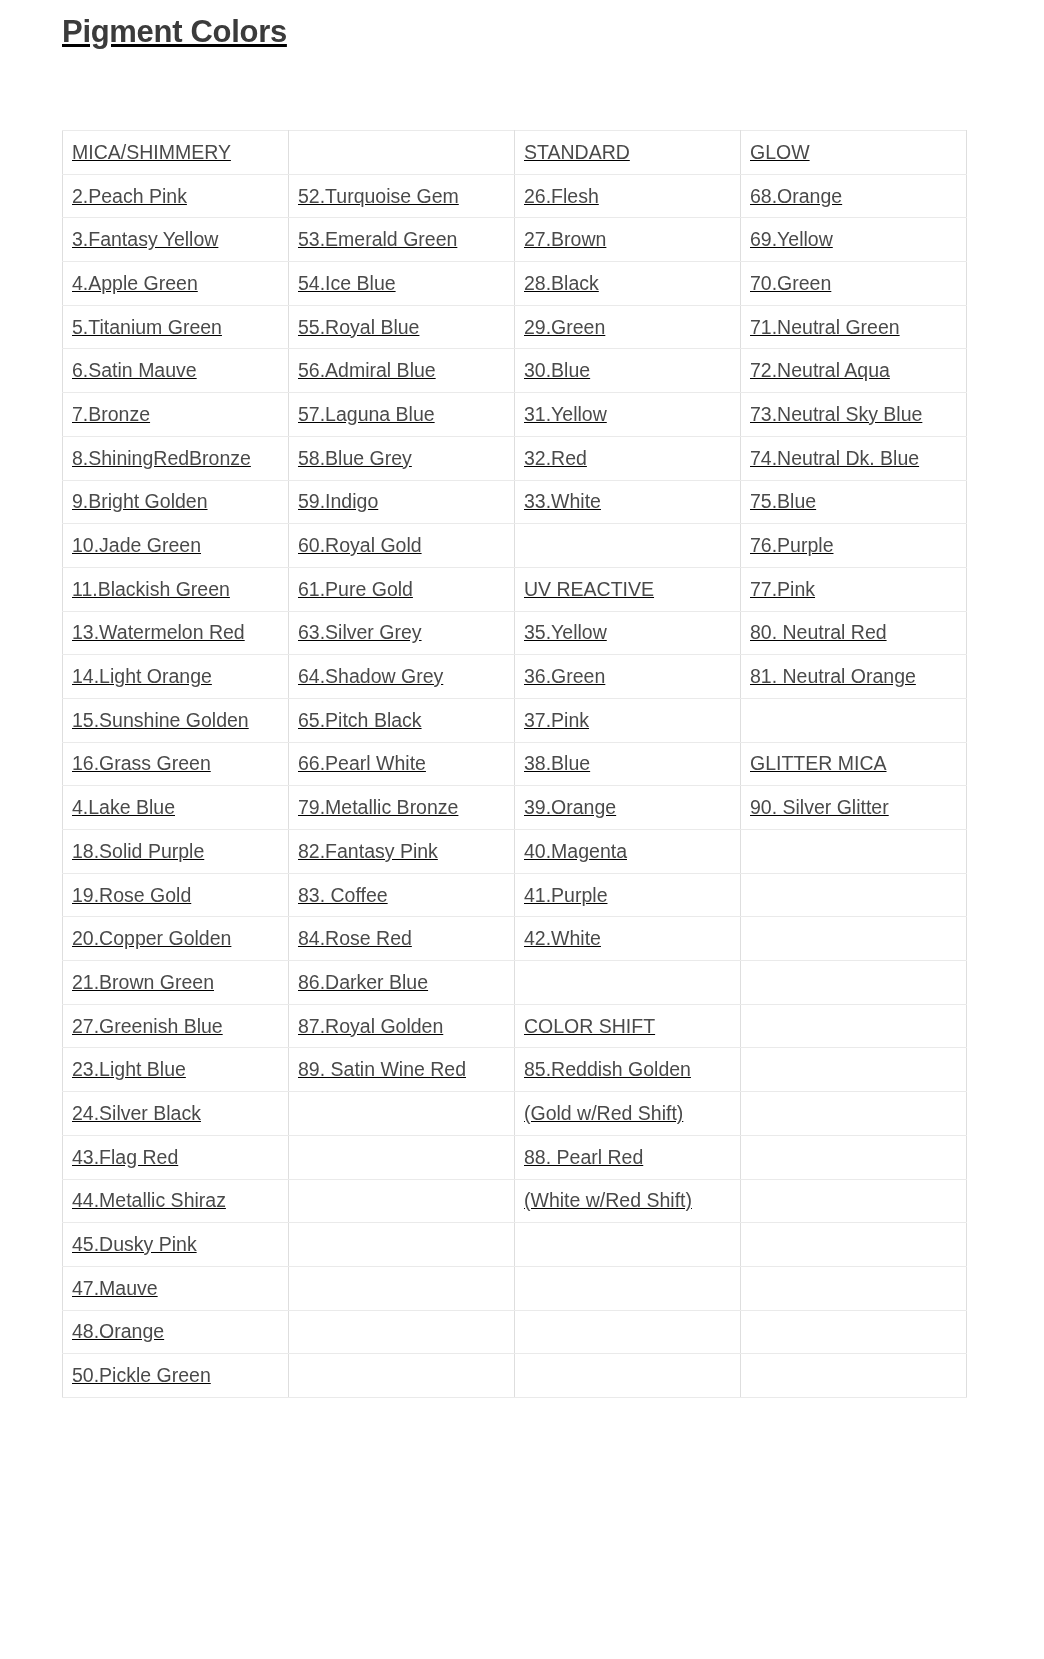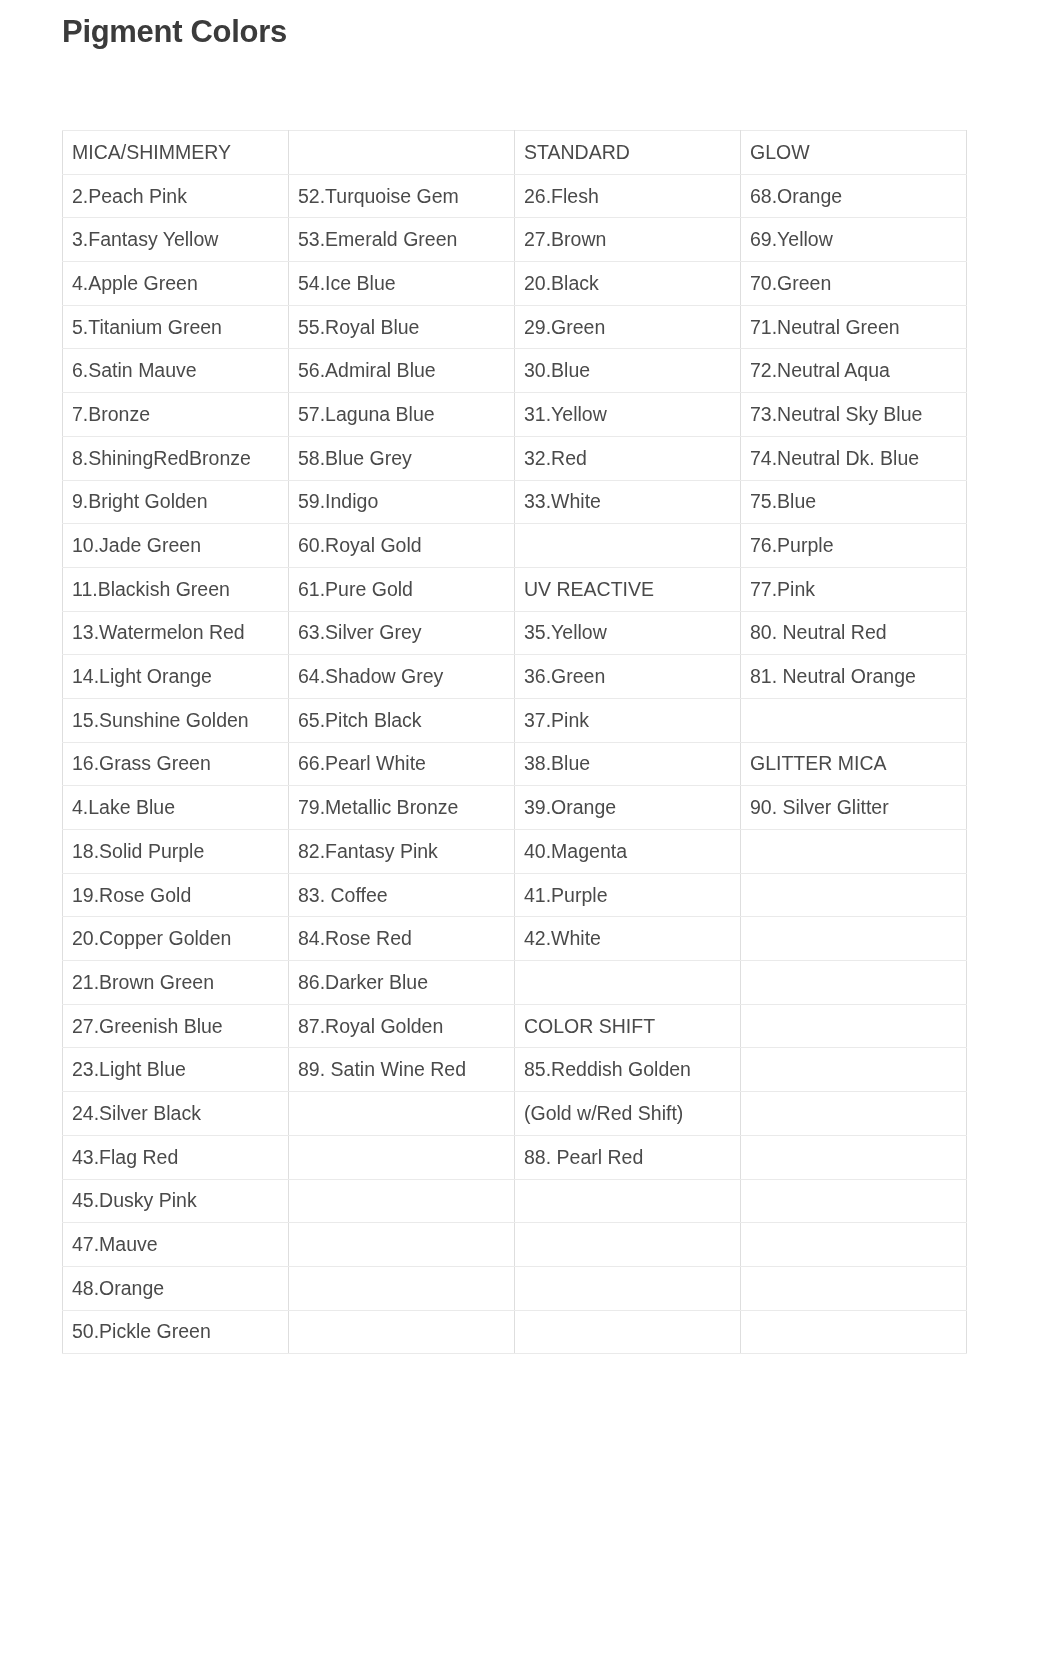--- a/index.html
+++ b/index.html
@@ -8,20 +8,21 @@
     background: #ffffff;
   }
   body {
     width: 1044px;
     height: 1659px;
     font-family: "Liberation Sans", sans-serif;
     -webkit-font-smoothing: antialiased;
   }
   .page {
     padding: 12px 0 0 62px;
+    text-decoration: underline;
   }
   h1.page-title {
     margin: 0;
     font-size: 31px;
     line-height: 40px;
     font-weight: 700;
     color: #3b3b3b;
     letter-spacing: -0.3px;
   }
   table.pigment-table {
@@ -78,21 +79,21 @@
         </tr>
         <tr>
           <td>3.Fantasy Yellow</td>
           <td>53.Emerald Green</td>
           <td>27.Brown</td>
           <td>69.Yellow</td>
         </tr>
         <tr>
           <td>4.Apple Green</td>
           <td>54.Ice Blue</td>
-          <td>20.Black</td>
+          <td>28.Black</td>
           <td>70.Green</td>
         </tr>
         <tr>
           <td>5.Titanium Green</td>
           <td>55.Royal Blue</td>
           <td>29.Green</td>
           <td>71.Neutral Green</td>
         </tr>
         <tr>
           <td>6.Satin Mauve</td>
@@ -199,20 +200,26 @@
         <tr>
           <td>24.Silver Black</td>
           <td></td>
           <td>(Gold w/Red Shift)</td>
           <td></td>
         </tr>
         <tr>
           <td>43.Flag Red</td>
           <td></td>
           <td>88. Pearl Red</td>
+          <td></td>
+        </tr>
+        <tr>
+          <td>44.Metallic Shiraz</td>
+          <td></td>
+          <td>(White w/Red Shift)</td>
           <td></td>
         </tr>
         <tr>
           <td>45.Dusky Pink</td>
           <td></td>
           <td></td>
           <td></td>
         </tr>
         <tr>
           <td>47.Mauve</td>

